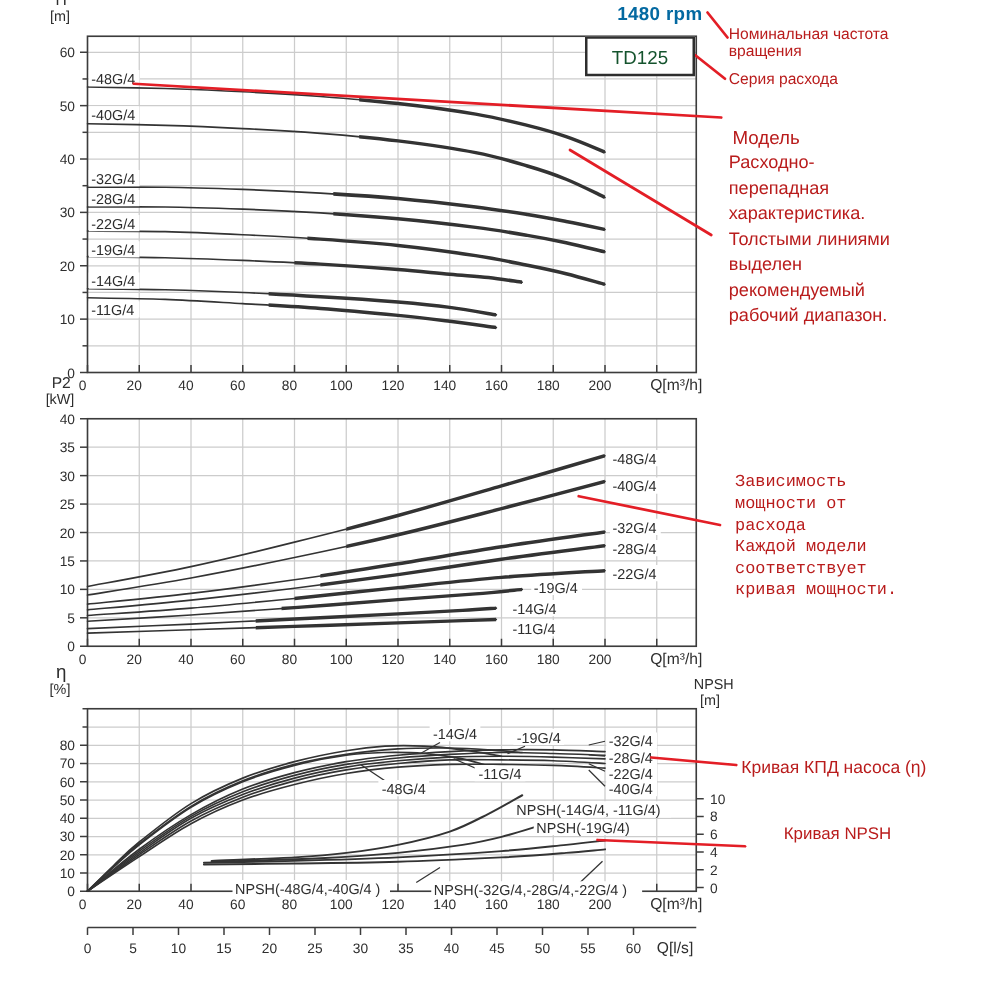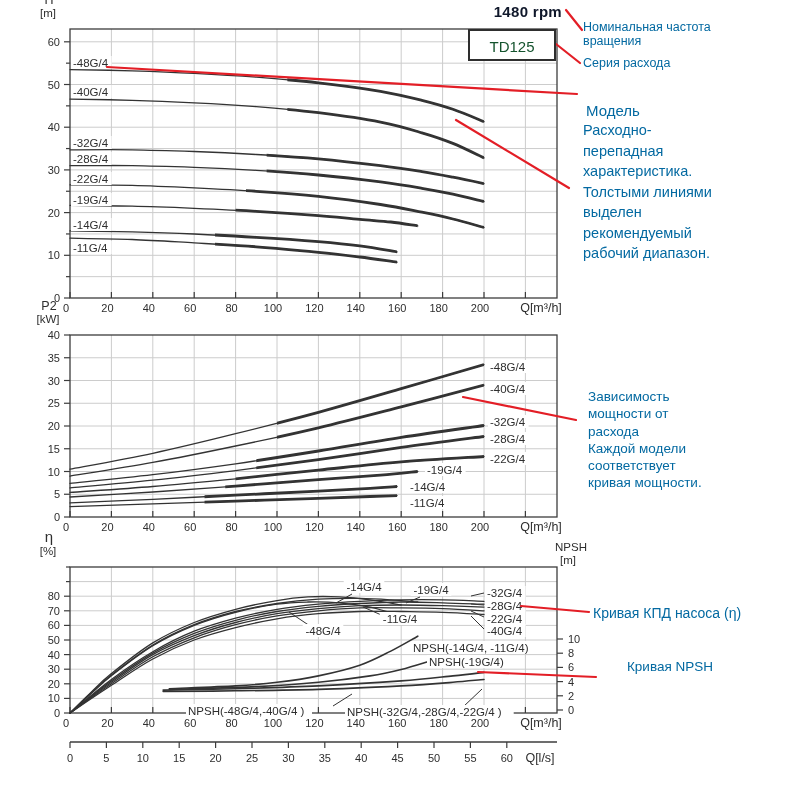--- a/index.html
+++ b/index.html
@@ -1,29 +1,29 @@
 <!DOCTYPE html>
 <html><head>
 <meta charset="utf-8">
 <style>
   html,body{margin:0;padding:0;background:#fff;}
   .page{position:relative;width:800px;height:800px;background:#fff;overflow:hidden;
         font-family:"Liberation Sans",sans-serif;}
   .page svg{position:absolute;left:0;top:0;}
-  .note{position:absolute;color:#0369a1;white-space:pre-line;line-height:1.3;}
+  .note{position:absolute;color:#b91c1c;white-space:pre-line;line-height:1.3;}
   .rpm-label{position:absolute;left:478px;top:3px;width:84px;text-align:right;
-             font-size:15px;font-weight:bold;color:#0f172a;letter-spacing:0.3px;}
+             font-size:15px;font-weight:bold;color:#0369a1;letter-spacing:0.3px;}
   .series-box{position:absolute;left:468px;top:29px;width:88px;height:32px;
               border:2px solid #2e2e2e;background:#fff;text-align:center;
               line-height:32px;font-size:15px;color:#14532d;box-sizing:border-box;}
   .n-rpm{left:583px;top:20px;font-size:12.5px;line-height:1.15;}
   .n-series{left:583px;top:55px;font-size:12.5px;}
   .n-model{left:586px;top:101px;font-size:15px;}
   .n-flow{left:583px;top:120px;font-size:14.5px;line-height:1.42;}
-  .n-power{left:588px;top:388px;font-size:13.5px;line-height:1.28;}
+  .n-power{left:588px;top:378px;font-size:13.5px;line-height:1.28;font-family:Liberation Mono, monospace;}
   .n-eff{left:593px;top:604px;font-size:14px;}
   .n-npsh{left:599px;top:658px;font-size:13.5px;margin-left:28px;}
 </style>
 </head>
 <body>
 
 <div class="page">
   <svg id="charts" width="800" height="800">
       <defs>
         <clipPath id="clip0">

